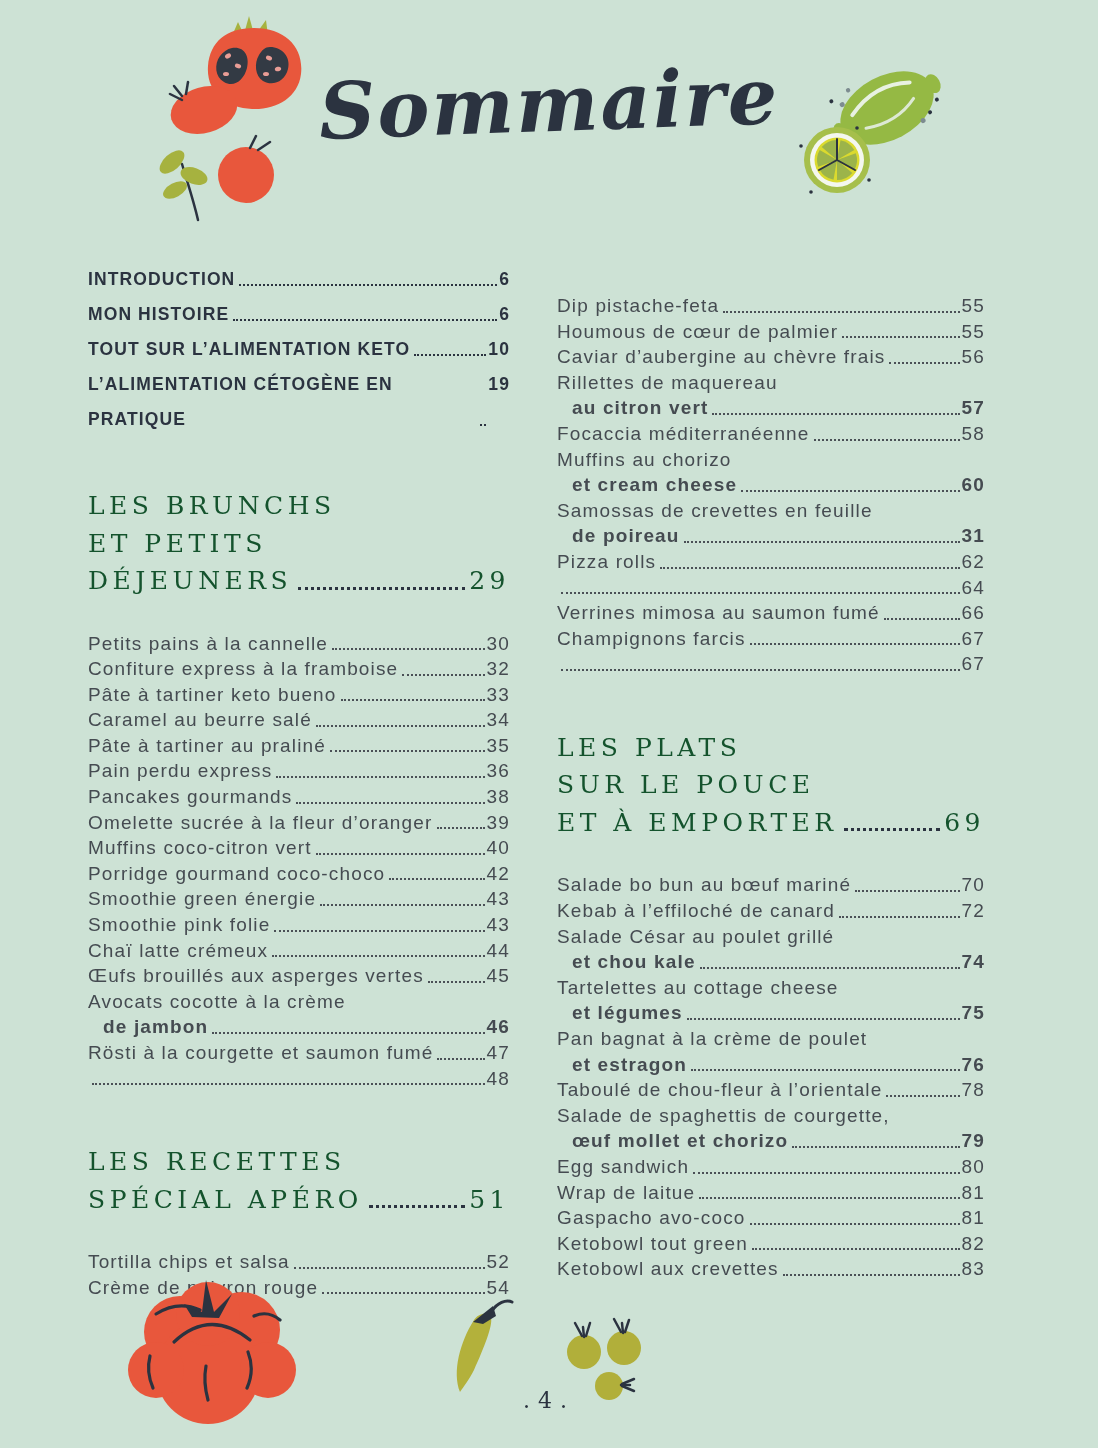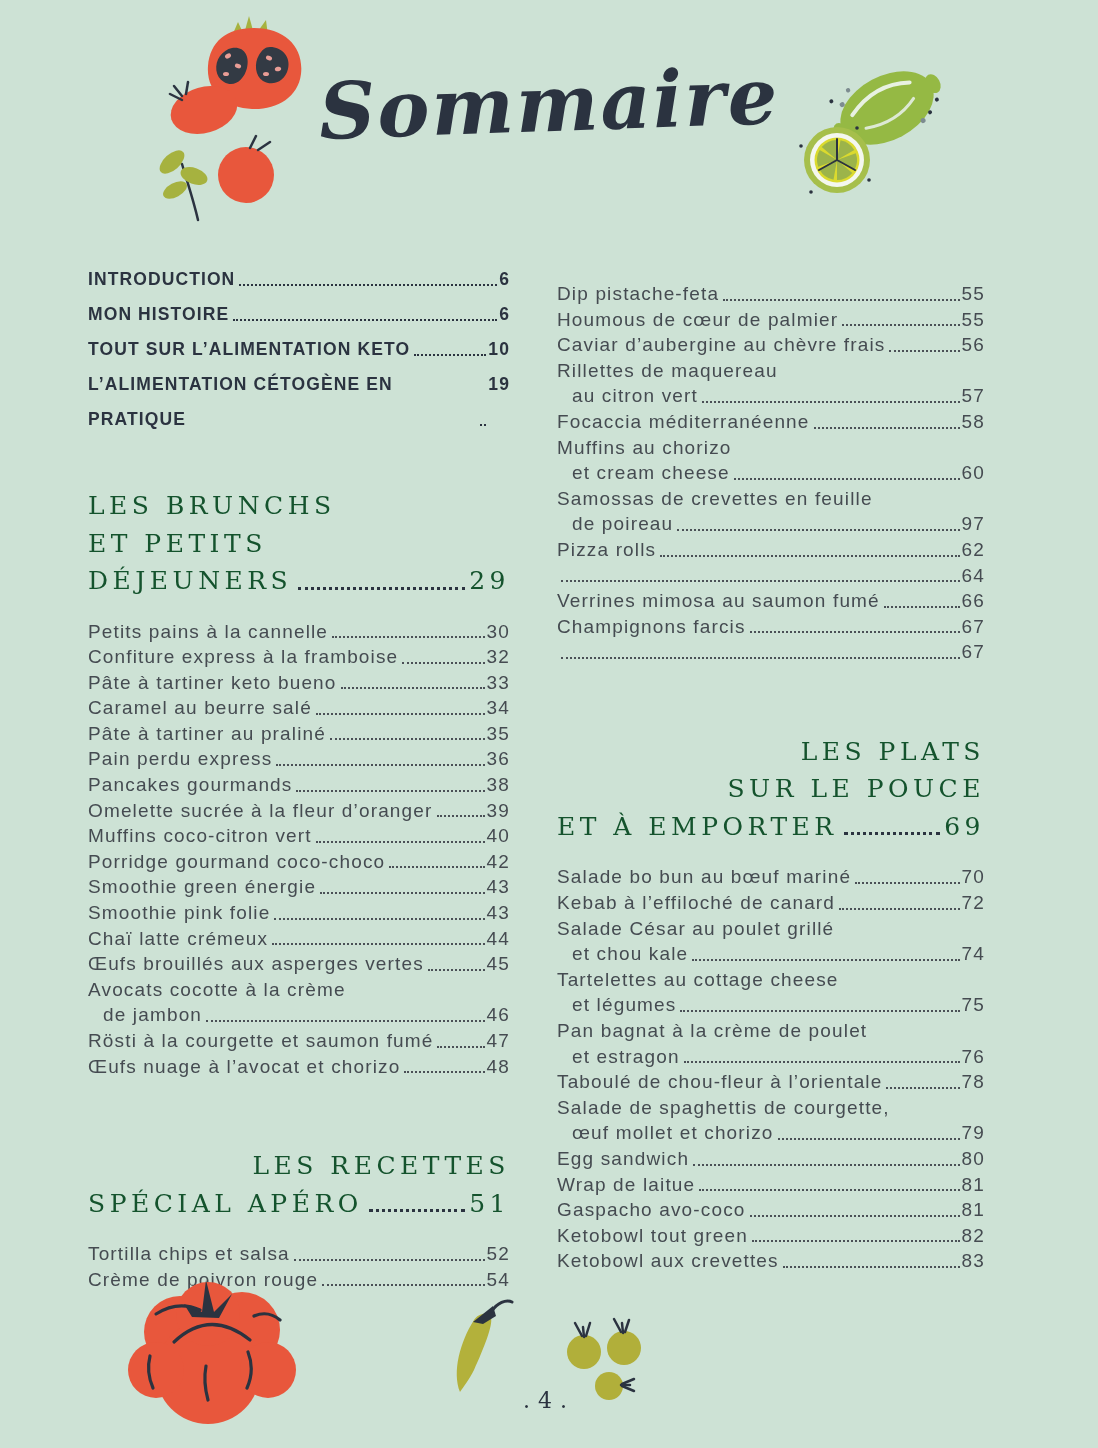--- a/index.html
+++ b/index.html
@@ -19,32 +19,32 @@
   .col-right{width:428px;}
   .block{display:block;}
   
   .front-row{display:flex;line-height:35px;font-size:17.5px;font-weight:bold;
              letter-spacing:1.1px;color:#2b3340;}
   .front-row .dots{flex:1;min-width:6px;border-bottom:2.5px dotted #2b3340;
                    margin:0 2px 11px 4px;align-self:flex-end;}
   
   .block-heading{margin-top:50px;font-family:"DejaVu Serif",serif;font-size:25px;
                  letter-spacing:4.5px;color:#14532d;}
-  .block-entries + .block-heading{margin-top:68px;text-align:right;}
+  .block-entries + .block-heading{margin-top:52px;}
   .head-line{line-height:37.5px;}
   .head-row{display:flex;}
   .head-row .dots{flex:1;min-width:10px;border-bottom:3.5px dotted #2b3340;
                   margin:0 4px 10px 6px;align-self:flex-end;}
   
-  .block-entries{margin-top:19px;}
+  .block-entries{margin-top:31px;}
   .toc-row{display:flex;line-height:25.6px;font-size:19px;letter-spacing:1.15px;color:#454b51;}
   .toc-row .t{white-space:nowrap;}
   .toc-row .dots{flex:1;min-width:8px;border-bottom:2.5px dotted #4a5056;
                  margin:0 2px 6px 4px;align-self:flex-end;}
-  .toc-row.cont{padding-left:15px;}
+  .toc-row.cont{padding-left:15px;font-weight:bold;}
   .pg{white-space:nowrap;}
   .pagenum{position:absolute;top:1388px;left:0;right:0;text-align:center;
            font-family:"DejaVu Serif",serif;font-size:22px;letter-spacing:8px;color:#2b3340;}
 </style>
 </head>
 <body>
 
 <div class="page">
 
   <svg class="deco deco-tomatoes" viewBox="0 0 322 214">
@@ -238,21 +238,20 @@
             <span class="t">de jambon</span>
             <span class="dots"></span>
             <span class="pg">46</span>
           </div>
           <div class="toc-row">
             <span class="t">Rösti à la courgette et saumon fumé</span>
             <span class="dots"></span>
             <span class="pg">47</span>
           </div>
           <div class="toc-row">
-            <span class="t">Œufs nuage à l’avocat et chorizo</span>
             <span class="dots"></span>
             <span class="pg">48</span>
           </div>
         </div>
         <div class="block block-heading">
           <div class="head-line">LES RECETTES</div>
           <div class="head-line head-row">
             <span class="t">SPÉCIAL APÉRO</span>
             <span class="dots"></span>
             <span class="pg">51</span>
@@ -308,21 +307,21 @@
             <span class="t">et cream cheese</span>
             <span class="dots"></span>
             <span class="pg">60</span>
           </div>
           <div class="toc-row">
             <span class="t">Samossas de crevettes en feuille</span>
           </div>
           <div class="toc-row cont">
             <span class="t">de poireau</span>
             <span class="dots"></span>
-            <span class="pg">97</span>
+            <span class="pg">31</span>
           </div>
           <div class="toc-row">
             <span class="t">Pizza rolls</span>
             <span class="dots"></span>
             <span class="pg">62</span>
           </div>
           <div class="toc-row">
             <span class="dots"></span>
             <span class="pg">64</span>
           </div>

